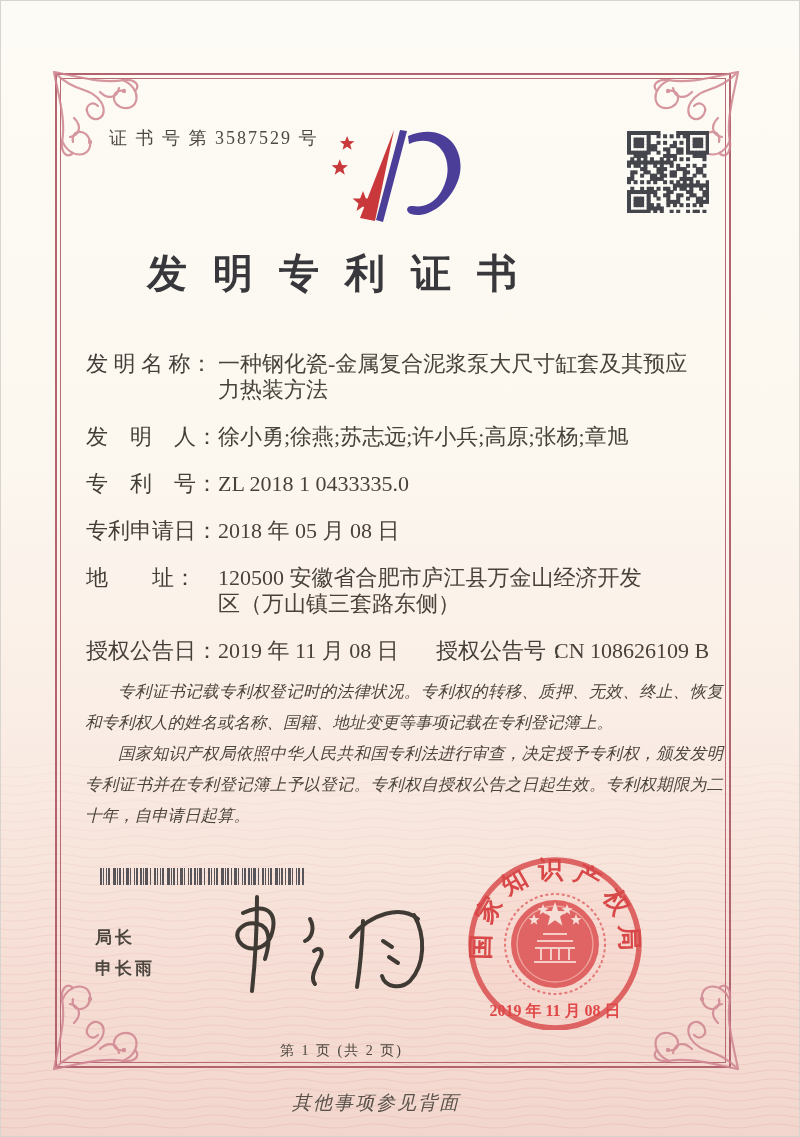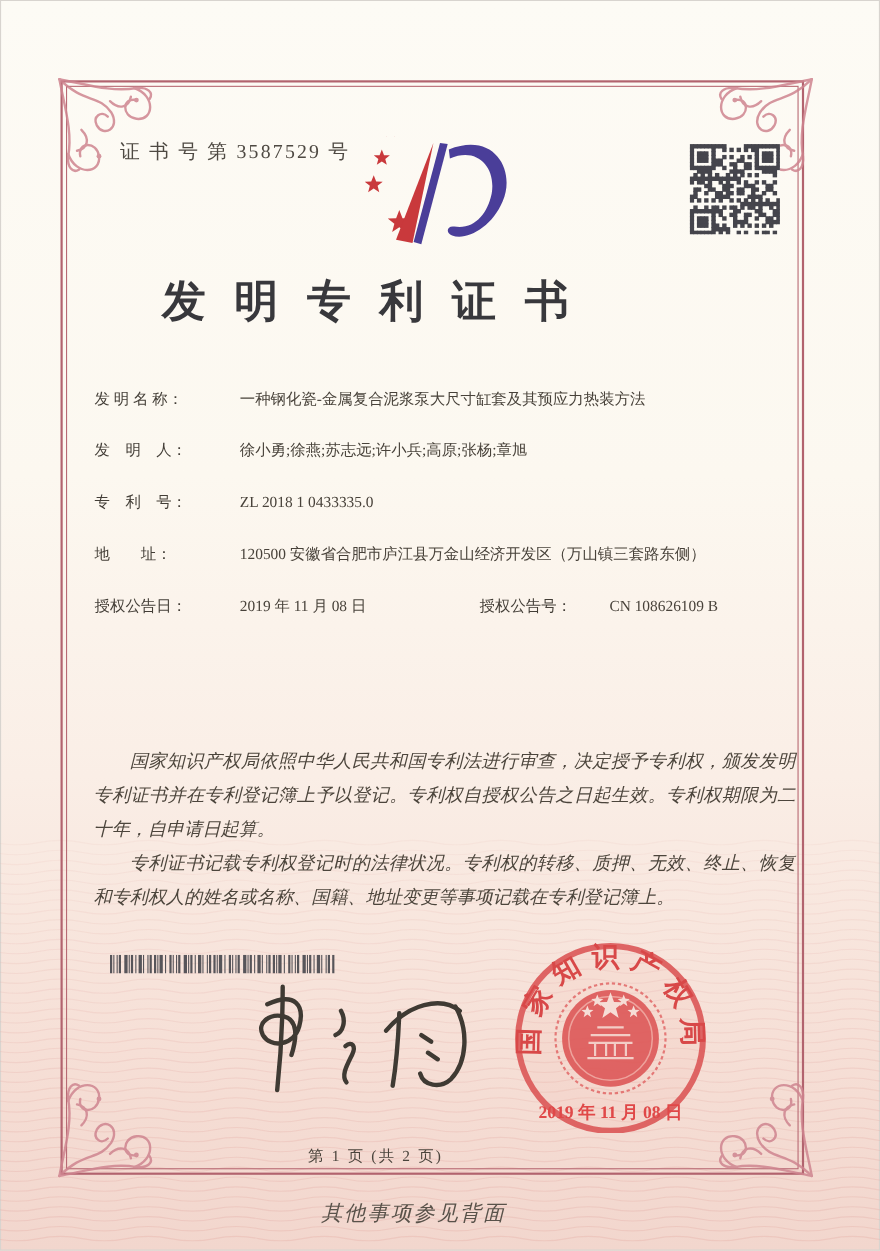--- a/index.html
+++ b/index.html
@@ -14,21 +14,21 @@
   .frame{position:absolute;left:55px;top:73px;width:672px;height:991px;
     border:2.5px solid #b2636e;}
   .frame-inner{position:absolute;left:3px;top:3px;right:3px;bottom:3px;border:1px solid #b86a74;}
   
   .cert-no{position:absolute;left:86px;top:126px;font-size:18px;letter-spacing:2px;color:#4e4942;margin-left:23px;}
   .logo{position:absolute;left:330px;top:124px;}
   .qr{position:absolute;left:627px;top:131px;}
   .title{position:absolute;left:0;top:246px;width:664px;text-align:center;
     font-size:40px;font-weight:bold;color:#38383c;letter-spacing:26px;text-indent:26px;}
   
-  .fields{position:absolute;left:86px;top:351px;width:620px;font-size:14px;line-height:26px;}
+  .fields{position:absolute;left:86px;top:351px;width:620px;font-size:22px;line-height:26px;}
   .frow{margin-bottom:21px;white-space:nowrap;}
   .flabel{display:inline-block;width:132px;color:#433e37;vertical-align:top;white-space:pre;}
   .fvalue{display:inline-block;max-width:470px;vertical-align:top;white-space:normal;color:#48423a;}
   .frow-address .fvalue{width:432px;}
   .grant-left{display:inline-block;width:350px;white-space:nowrap;}
   .grant-right .flabel{width:118px;}
   
   .paras{position:absolute;left:85px;top:676px;width:638px;
     font-size:16.5px;line-height:31px;font-style:italic;color:#4c453c;text-align:justify;}
   .paras p{margin:0;text-indent:2em;}
@@ -469,31 +469,34 @@
   <div class="fields">
     <div class="frow">
       <span class="flabel">发 明 名 称：</span><span class="fvalue">一种钢化瓷-金属复合泥浆泵大尺寸缸套及其预应力热装方法</span>
     </div>
     <div class="frow">
       <span class="flabel">发　明　人：</span><span class="fvalue">徐小勇;徐燕;苏志远;许小兵;高原;张杨;章旭</span>
     </div>
     <div class="frow">
       <span class="flabel">专　利　号：</span><span class="fvalue">ZL 2018 1 0433335.0</span>
     </div>
+    <div class="frow">
+      <span class="flabel">专利申请日：</span><span class="fvalue">2018 年 05 月 08 日</span>
+    </div>
     <div class="frow frow-address">
       <span class="flabel">地　　址：</span><span class="fvalue">120500 安徽省合肥市庐江县万金山经济开发区（万山镇三套路东侧）</span>
     </div>
     <div class="frow">
       <span class="grant-left"><span class="flabel">授权公告日：</span><span class="fvalue">2019 年 11 月 08 日</span></span><span class="grant-right"><span class="flabel">授权公告号：</span><span class="fvalue">CN 108626109 B</span></span>
     </div>
   </div>
 
   <div class="paras">
+    <p>专利证书记载专利权登记时的法律状况。专利权的转移、质押、无效、终止、恢复和专利权人的姓名或名称、国籍、地址变更等事项记载在专利登记簿上。</p>
     <p>国家知识产权局依照中华人民共和国专利法进行审查，决定授予专利权，颁发发明专利证书并在专利登记簿上予以登记。专利权自授权公告之日起生效。专利权期限为二十年，自申请日起算。</p>
-    <p>专利证书记载专利权登记时的法律状况。专利权的转移、质押、无效、终止、恢复和专利权人的姓名或名称、国籍、地址变更等事项记载在专利登记簿上。</p>
   </div>
 
   <svg class="barcode" width="206" height="17" viewBox="0 0 206 17">
     <g id="bcg" fill="#57555a">
         <rect x="0" y="0" width="2" height="17"></rect>
         <rect x="3" y="0" width="1" height="17"></rect>
         <rect x="6" y="0" width="1" height="17"></rect>
         <rect x="8" y="0" width="2" height="17"></rect>
         <rect x="13" y="0" width="3" height="17"></rect>
         <rect x="17" y="0" width="1" height="17"></rect>
@@ -548,20 +551,24 @@
         <rect x="181" y="0" width="2" height="17"></rect>
         <rect x="185" y="0" width="1" height="17"></rect>
         <rect x="188" y="0" width="3" height="17"></rect>
         <rect x="192" y="0" width="1" height="17"></rect>
         <rect x="196" y="0" width="1" height="17"></rect>
         <rect x="198" y="0" width="2" height="17"></rect>
         <rect x="202" y="0" width="2" height="17"></rect>
       </g>
   </svg>
 
+  <div class="issuer">
+    <div>局长</div>
+    <div>申长雨</div>
+  </div>
 
   <svg class="signature" width="220" height="110" viewBox="0 0 220 110">
     <g fill="none" stroke="#3f3a33" stroke-width="4" stroke-linecap="round" stroke-linejoin="round">
       <path d="M30,22 C56,10 64,24 59,42 C54,60 33,62 26,50 C20,39 32,30 45,33 C58,36 57,52 52,68"></path>
       <path d="M44,6 C44,40 42,72 39,100"></path>
       <path d="M97,28 C102,37 99,47 92,50"></path>
       <path d="M101,60 C107,55 111,60 107,68 C102,78 97,87 102,93"></path>
       <path d="M138,46 C158,22 188,14 205,28"></path>
       <path d="M150,30 C149,55 147,78 144,96"></path>
       <path d="M201,24 C213,45 212,74 197,90 C187,99 172,96 169,85"></path>

